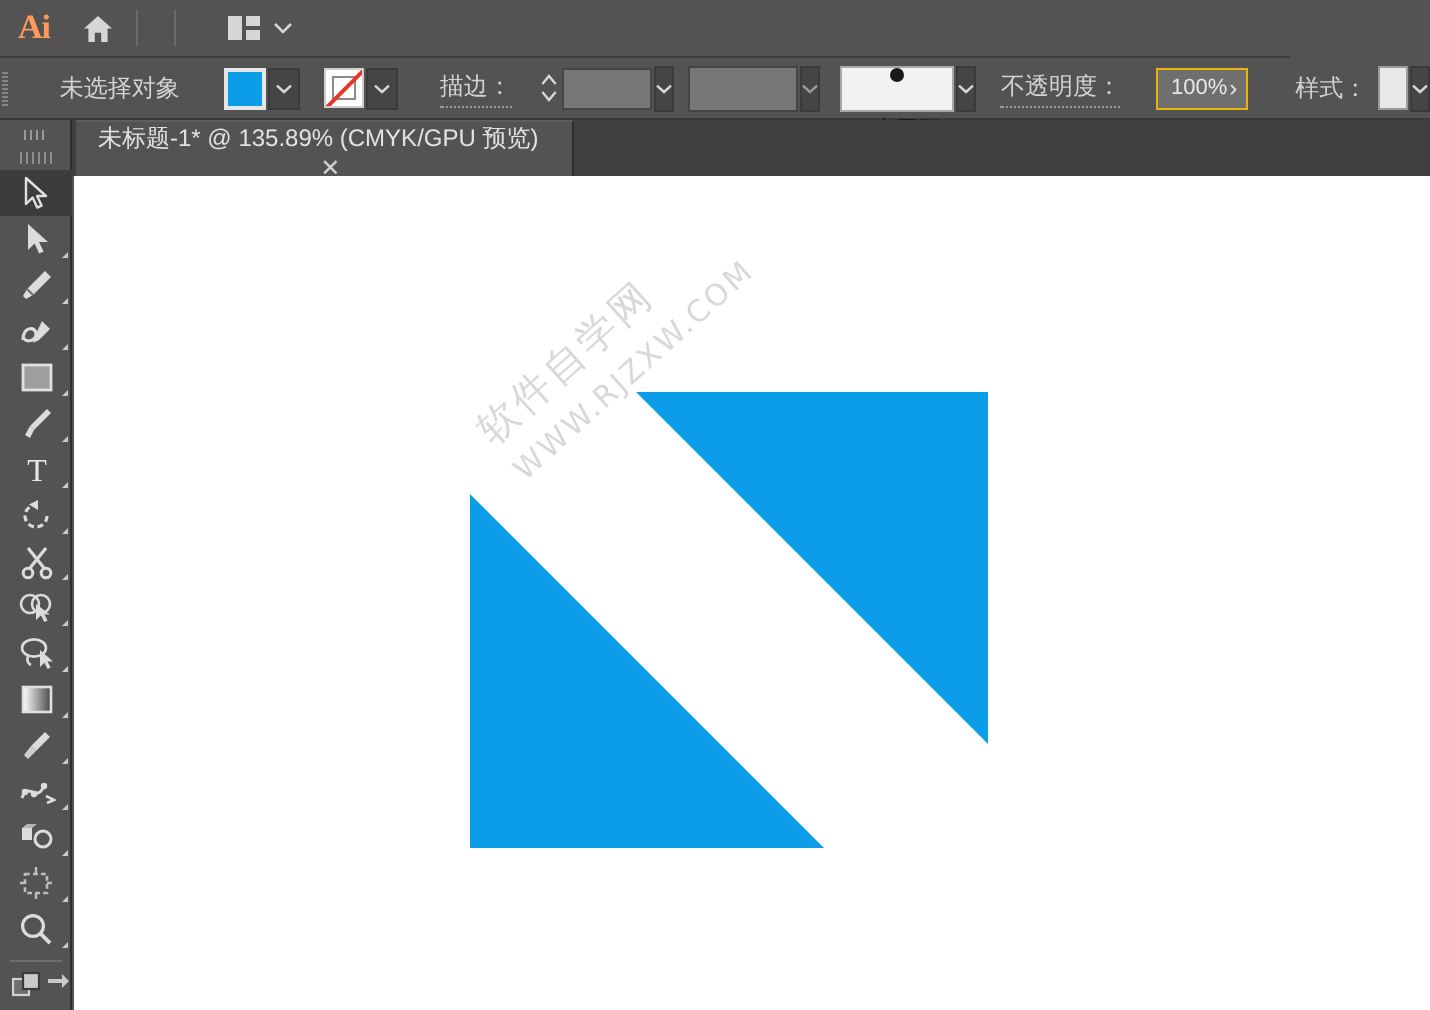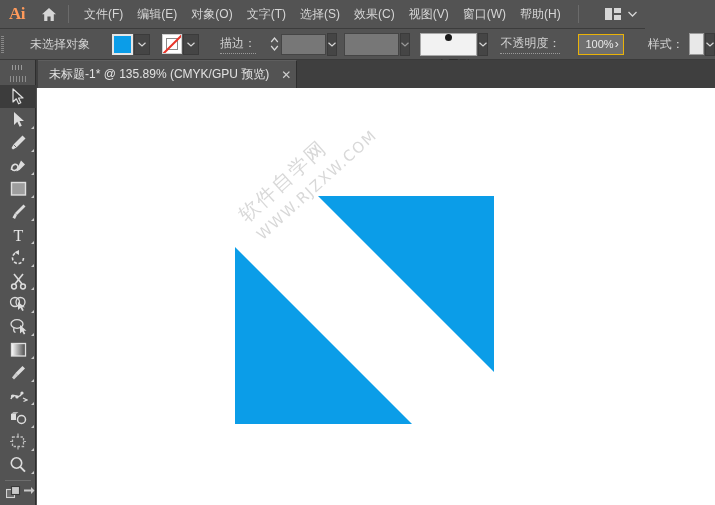--- a/index.html
+++ b/index.html
@@ -171,23 +171,24 @@
   .tabbar {
     position: absolute; left: 0; top: 60px;
     width: 715px; height: 28px;
     background: #3f3f3f;
   }
   .doctab {
     position: absolute; left: 38px; top: 0;
     height: 28px;
     background: #535353;
     display: flex; align-items: center;
-    padding: 0 5px 0 11px;
+    padding: 0 17px 0 11px;
     border-right: 1px solid #2e2e2e;
     border-top: 1px solid #5e5e5e;
+    flex-direction: column;
   }
   .doctab-title {
     color: #e2e2e2; font-size: 12px;
     white-space: nowrap;
   }
   .tab-close {
     margin-left: 12px;
     color: #d0d0d0; font-size: 12px;
     line-height: 1;
     cursor: pointer;
@@ -274,31 +275,20 @@
 <div id="app">
 
   <div class="menubar">
     <div class="ai-logo">Ai</div>
     <div class="home-btn">
       <svg class="svg-icon" width="16" height="15" viewBox="0 0 16 15" aria-hidden="true">
         <path d="M8 1 L15 7.2 L12.8 7.2 L12.8 14 L9.6 14 L9.6 9.4 L6.4 9.4 L6.4 14 L3.2 14 L3.2 7.2 L1 7.2 Z" fill="#d6d6d6"></path>
       </svg>
     </div>
     <div class="sep-v"></div>
-    <div class="menu-items">
-      <div class="menu-item">文件(F)</div>
-      <div class="menu-item">编辑(E)</div>
-      <div class="menu-item">对象(O)</div>
-      <div class="menu-item">文字(T)</div>
-      <div class="menu-item">选择(S)</div>
-      <div class="menu-item">效果(C)</div>
-      <div class="menu-item">视图(V)</div>
-      <div class="menu-item">窗口(W)</div>
-      <div class="menu-item">帮助(H)</div>
-    </div>
     <div class="sep-v" style="margin-left:10px"></div>
     <div class="arrange-wrap">
       <svg class="svg-icon" width="16" height="12" viewBox="0 0 16 12" aria-hidden="true">
         <rect x="0" y="0" width="7" height="12" fill="#d6d6d6"></rect>
         <rect x="9" y="0" width="7" height="5" fill="#d6d6d6"></rect>
         <rect x="9" y="7" width="7" height="5" fill="#d6d6d6"></rect>
       </svg>
       <svg class="svg-icon chev" width="9" height="6" viewBox="0 0 9 6" aria-hidden="true">
         <path d="M0.5 1 L4.5 5 L8.5 1" stroke="#d6d6d6" stroke-width="1.3" fill="none"></path>
       </svg>

